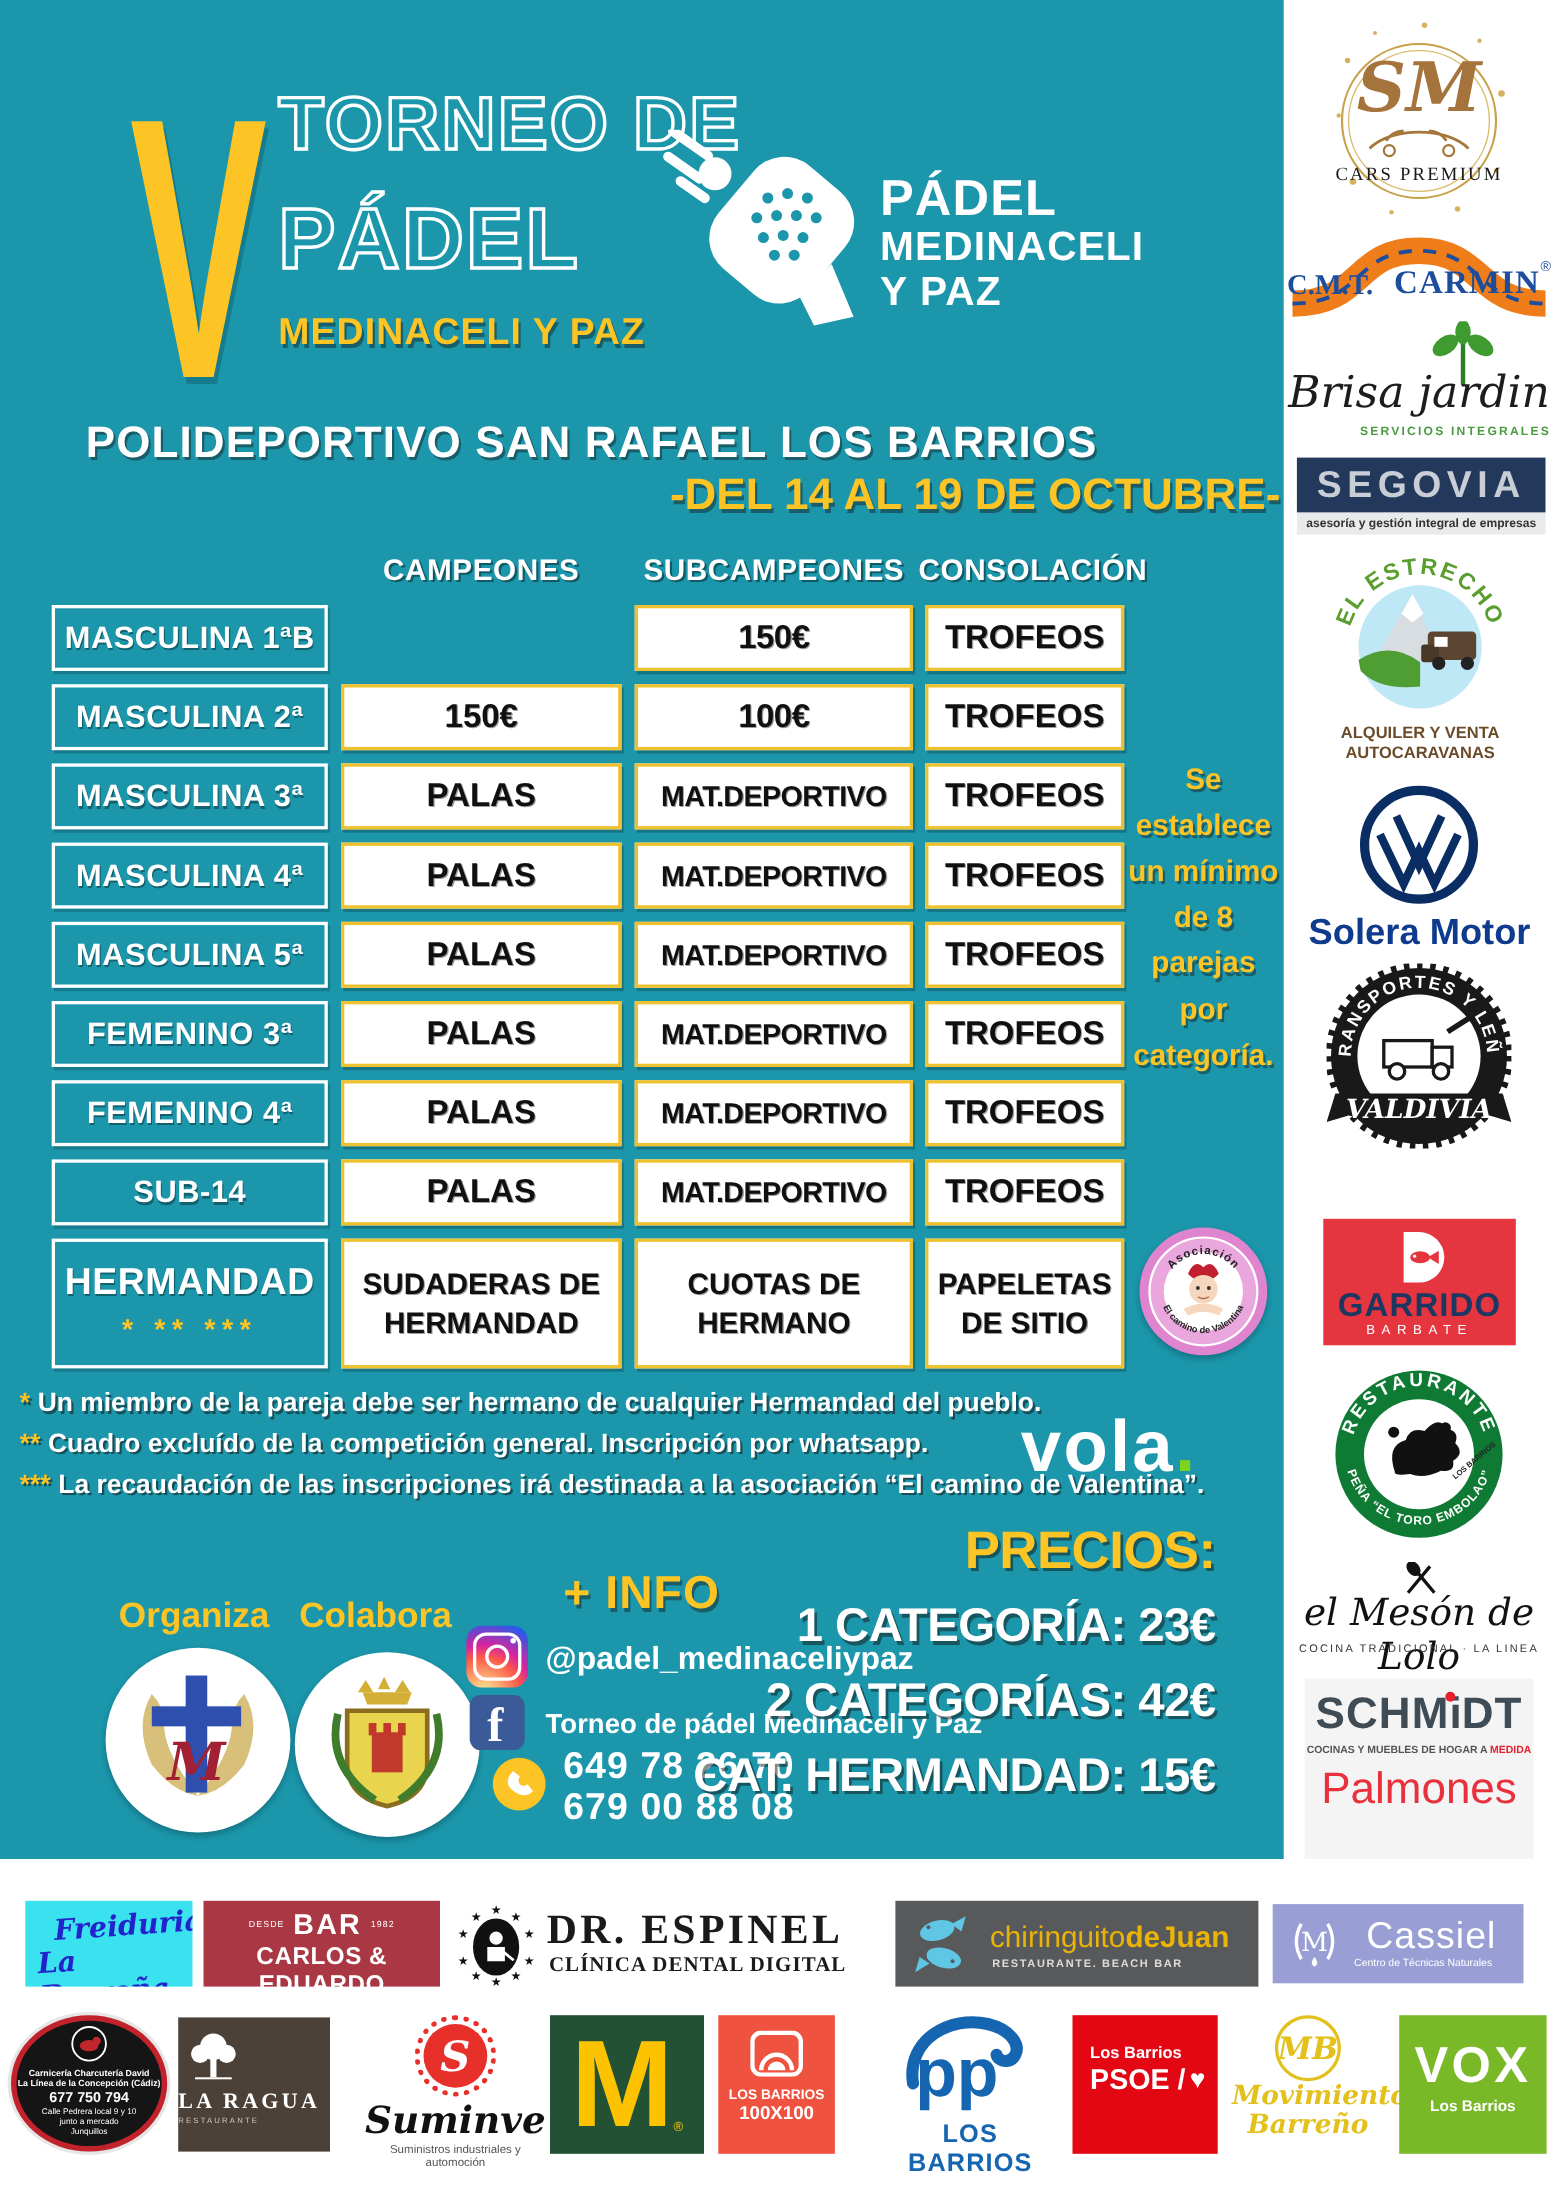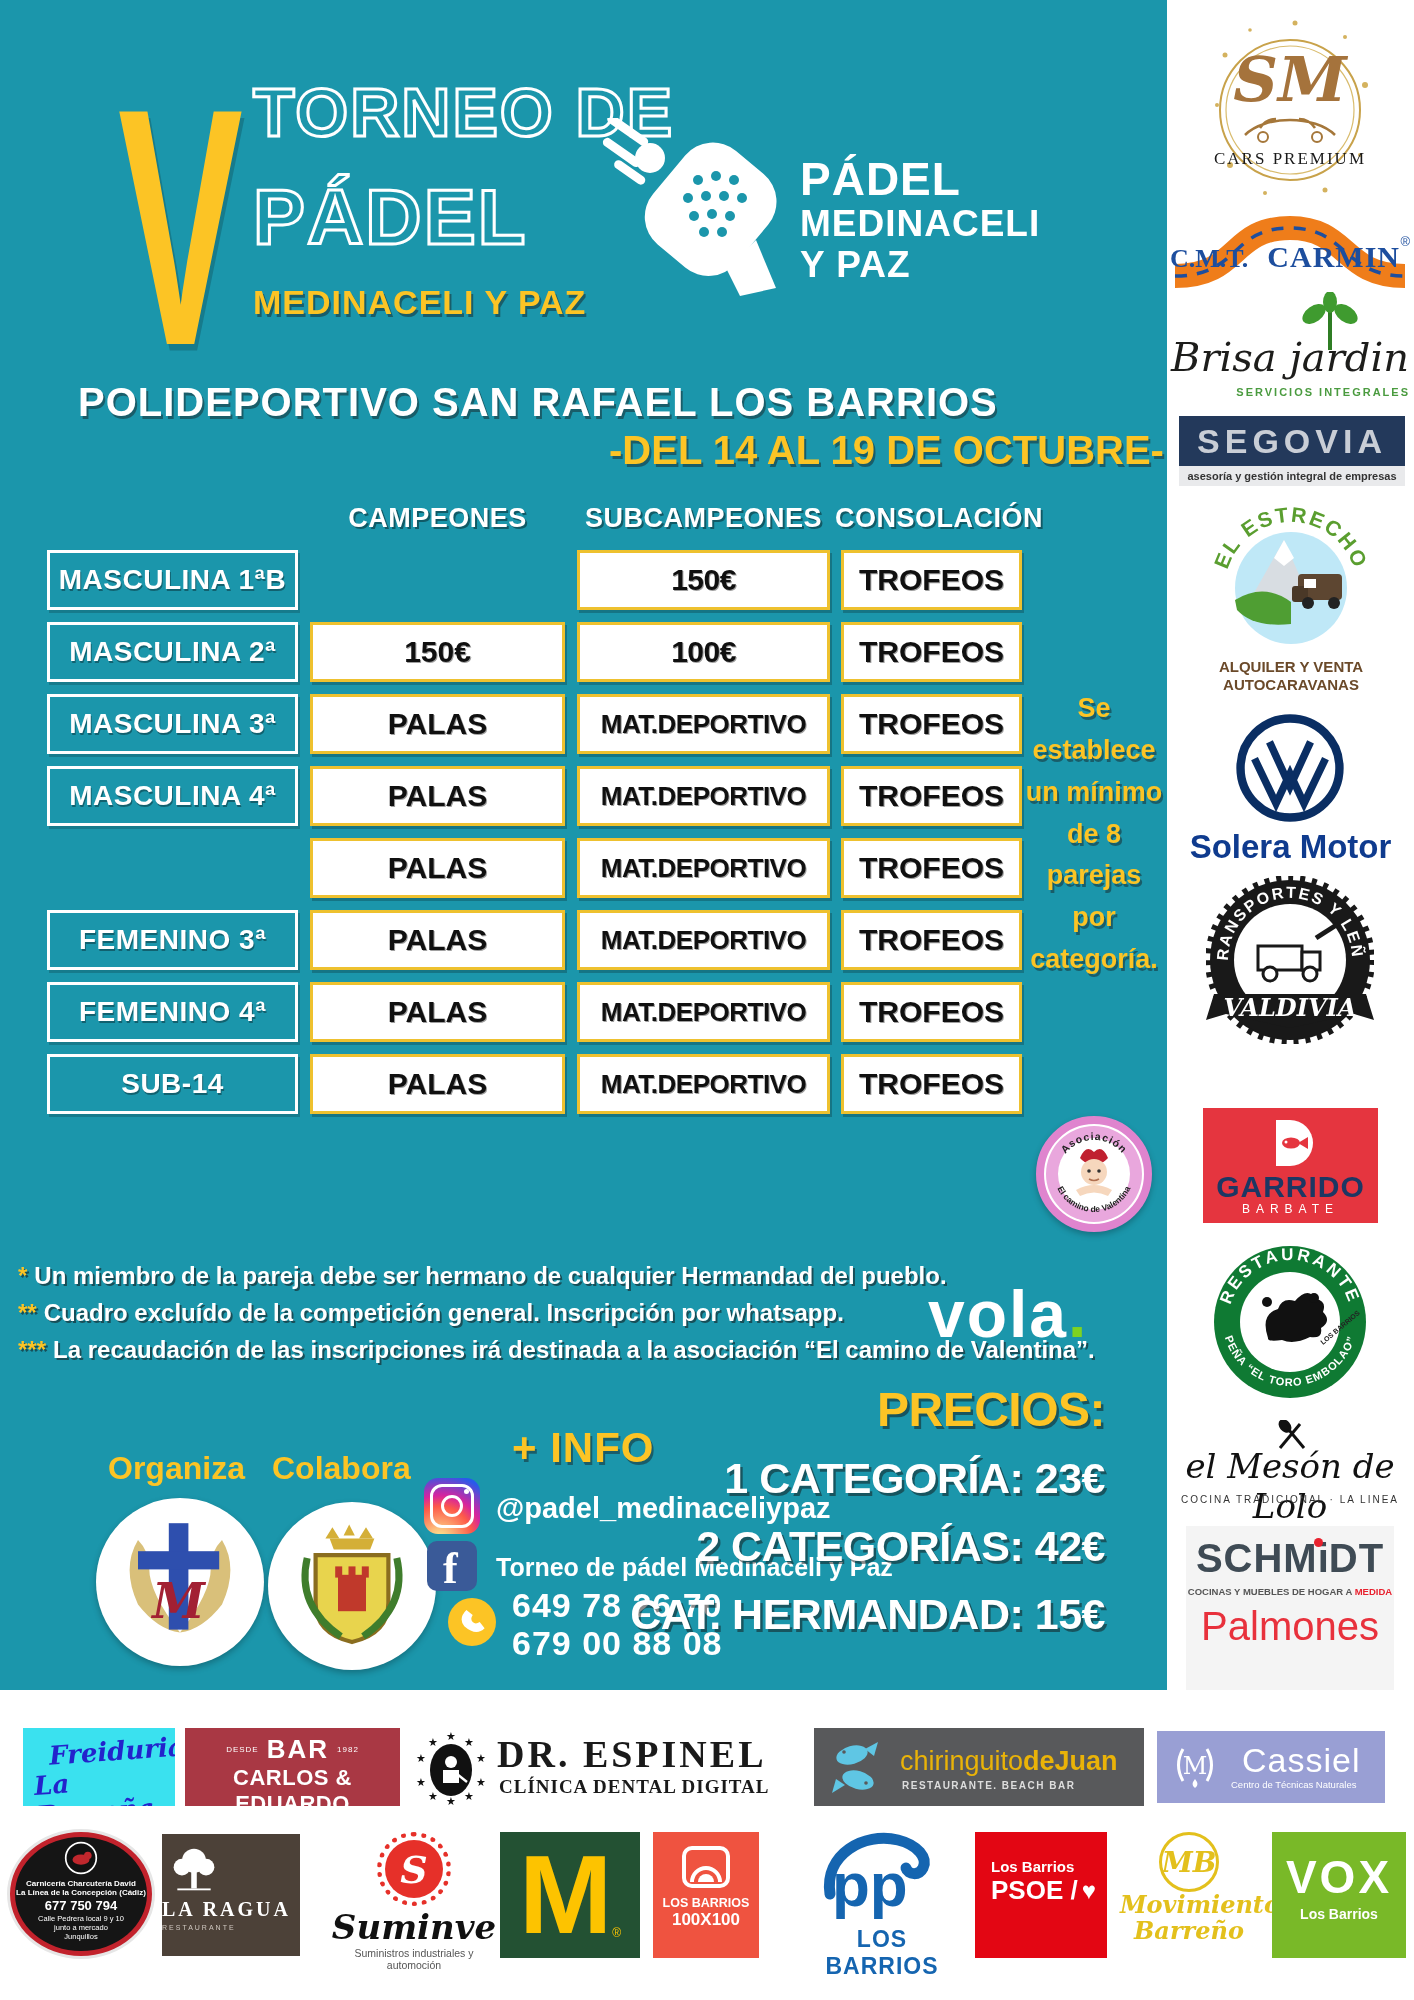--- a/index.html
+++ b/index.html
@@ -139,20 +139,23 @@
           <span>PALAS</span>
         </div>
       <div class="val-box c2">
           <span>MAT.DEPORTIVO</span>
         </div>
       <div class="val-box c3">
           <span>TROFEOS</span>
         </div>
     </div>
     <div class="t-row" style="top:838px">
+      <div class="cat-box">
+          <span>MASCULINA 5ª</span>
+        </div>
       <div class="val-box c1">
           <span>PALAS</span>
         </div>
       <div class="val-box c2">
           <span>MAT.DEPORTIVO</span>
         </div>
       <div class="val-box c3">
           <span>TROFEOS</span>
         </div>
     </div>
@@ -189,20 +192,35 @@
           <span>SUB-14</span>
         </div>
       <div class="val-box c1">
           <span>PALAS</span>
         </div>
       <div class="val-box c2">
           <span>MAT.DEPORTIVO</span>
         </div>
       <div class="val-box c3">
           <span>TROFEOS</span>
+        </div>
+    </div>
+    <div class="t-row" style="top:1126px">
+      <div class="cat-box tall" style="flex-direction:column;font-size:34px;">
+        <div>HERMANDAD</div>
+        <div class="marks">* ** ***</div>
+      </div>
+      <div class="val-box c1 tall herm">
+          <span>SUDADERAS DE HERMANDAD</span>
+        </div>
+      <div class="val-box c2 tall herm" style="letter-spacing:0;">
+          <span>CUOTAS DE HERMANO</span>
+        </div>
+      <div class="val-box c3 tall herm">
+          <span>PAPELETAS DE SITIO</span>
         </div>
     </div>
 
     <div class="abs yl sh" style="left:1023px;top:688px;width:142px;font-size:27px;text-align:center;line-height:1.55;">Se establece un mínimo de 8 parejas por categoría.</div>
 
     <div class="fnote" style="top:1262px;">
       <span class="mk">*</span><span>Un miembro de la pareja debe ser hermano de cualquier Hermandad del pueblo.</span>
     </div>
     <div class="fnote" style="top:1299px;">
       <span class="mk">**</span><span>Cuadro excluído de la competición general. Inscripción por whatsapp.</span>

